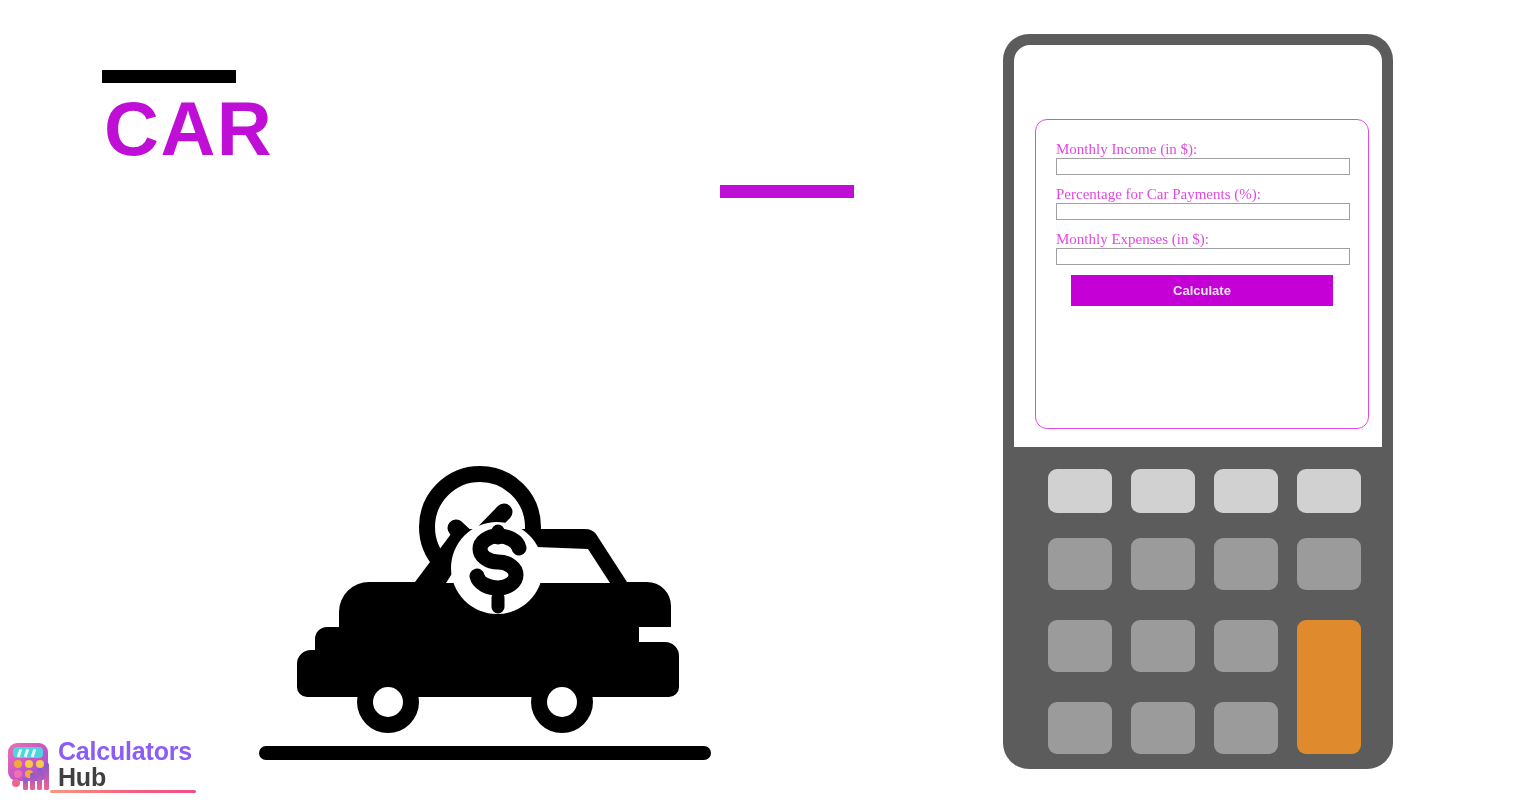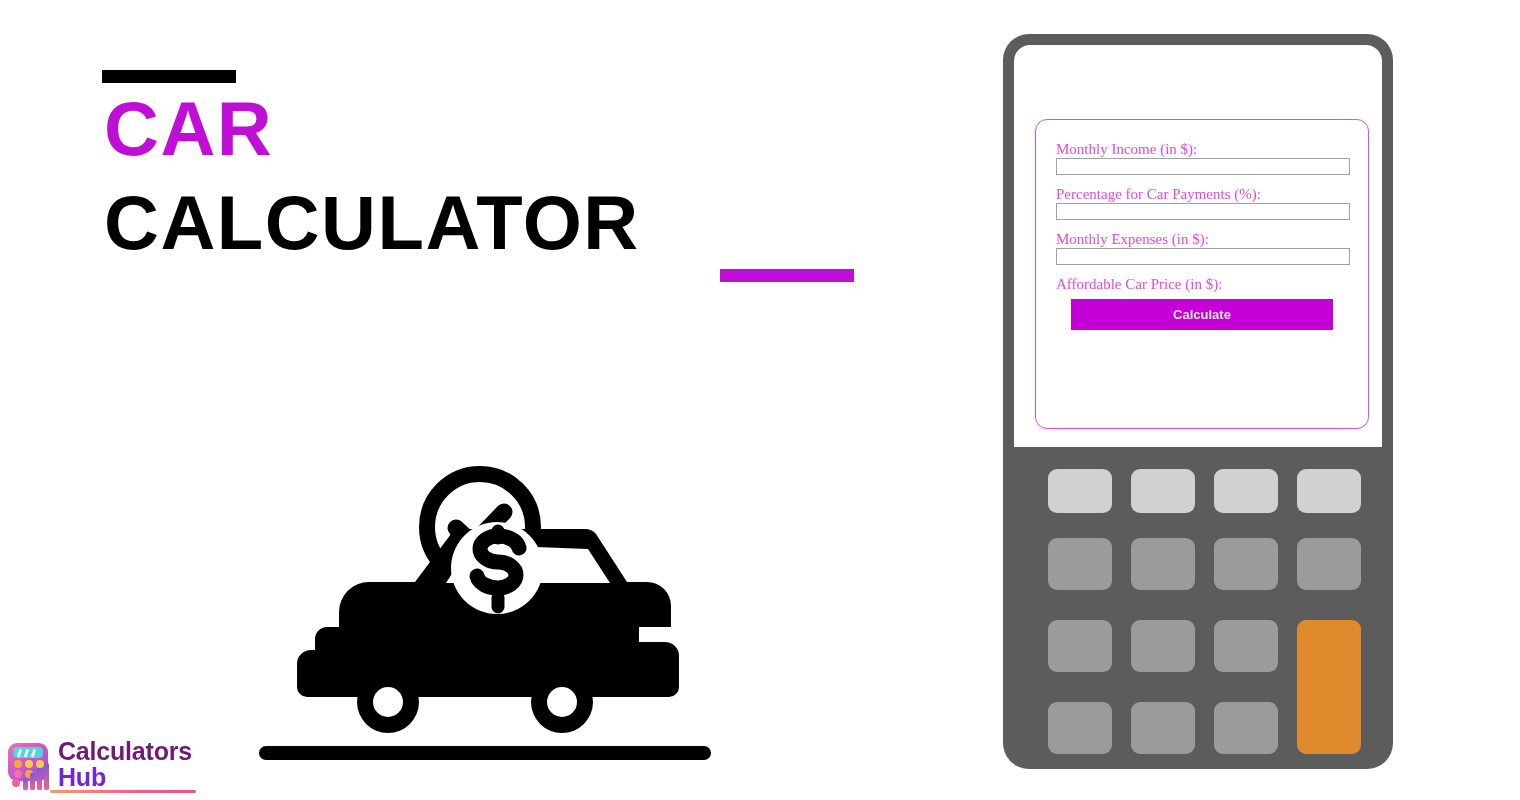--- a/index.html
+++ b/index.html
@@ -88,30 +88,30 @@
     position: absolute;
     left: 54px;
     top: 0px;
   }
   .logo-word1 {
     display: block;
     font-family: "Liberation Sans", sans-serif;
     font-weight: 700;
     font-size: 25px;
     line-height: 26px;
-    color: #701a75;
+    color: #8b5cf6;
     letter-spacing: -0.2px;
   }
   .logo-word2 {
     display: block;
     font-family: "Liberation Sans", sans-serif;
     font-weight: 700;
     font-size: 25px;
     line-height: 26px;
-    color: #6d28d9;
+    color: #404040;
     letter-spacing: -0.2px;
   }
   .logo-underline {
     position: absolute;
     left: 46px;
     top: 52px;
     width: 146px;
     height: 3px;
     background: linear-gradient(90deg, #f79a7e 0%, #f4607f 55%, #ef4f86 100%);
     border-radius: 2px;
@@ -205,21 +205,20 @@
   .key.accent { background: #e08a2e; }
 </style>
 </head>
 <body>
 
 <div id="stage">
 
   <div class="title-block">
     <div class="bar-top"></div>
     <div class="title-line l1">CAR</div>
-    <div class="title-line l3">CALCULATOR</div>
     <div class="bar-bottom"></div>
   </div>
 
   <div class="illustration">
     <svg viewBox="0 0 460 325" xmlns="http://www.w3.org/2000/svg" aria-hidden="true">
 
       <g>
         <circle cx="225" cy="75" r="53" fill="none" stroke="#000000" stroke-width="16"></circle>
         <path d="M201 76 L218 92 L249 60" fill="none" stroke="#000000" stroke-width="17" stroke-linecap="round" stroke-linejoin="round"></path>
       </g>
@@ -304,21 +303,20 @@
 
         <label class="field-label">Monthly Income (in $):</label>
         <input class="field-input" type="text" value="" style="">
 
         <label class="field-label">Percentage for Car Payments (%):</label>
         <input class="field-input" type="text" value="" style="">
 
         <label class="field-label">Monthly Expenses (in $):</label>
         <input class="field-input" type="text" value="" style="">
 
-        <div class="field-label result">Affordable Car Price (in $):</div>
 
         <button class="calc-btn">Calculate</button>
       </div>
     </div>
 
     <div class="keypad">
 
       <div class="key light" style="left:34px;  top:10px;  width:64px; height:44px;"></div>
       <div class="key light" style="left:117px; top:10px;  width:64px; height:44px;"></div>
       <div class="key light" style="left:200px; top:10px;  width:64px; height:44px;"></div>

